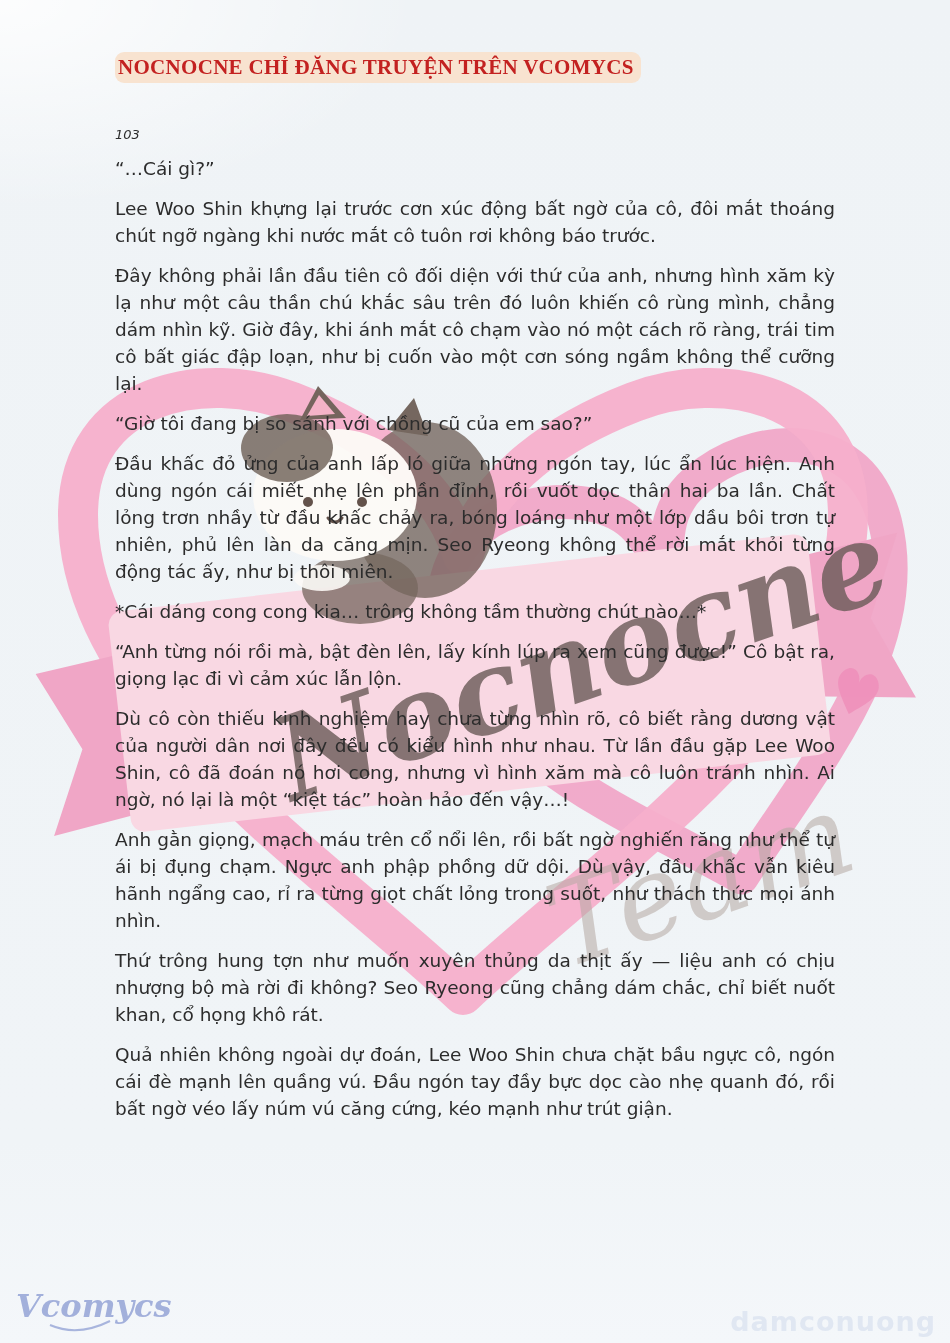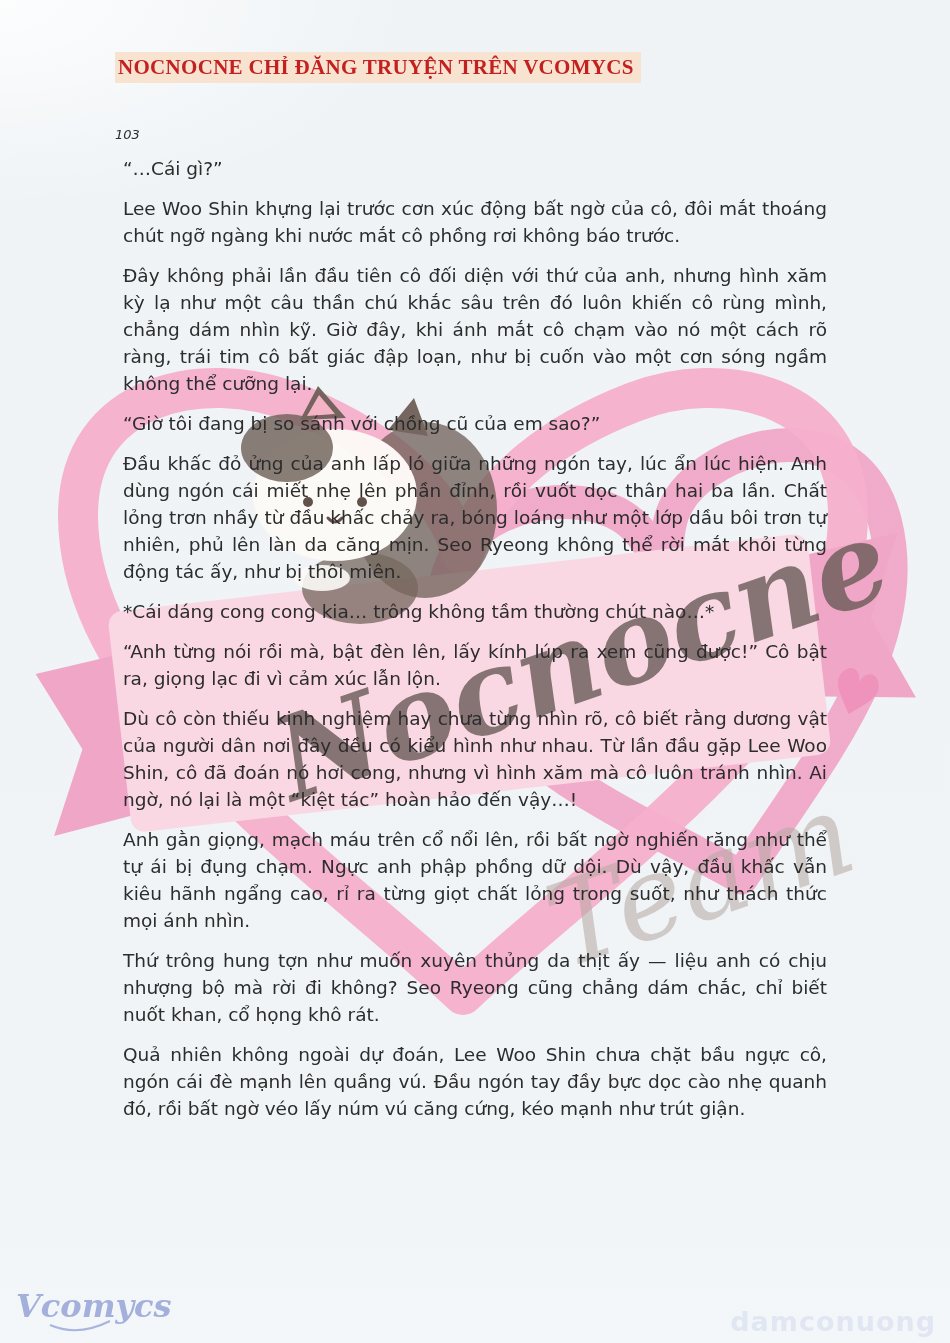--- a/index.html
+++ b/index.html
@@ -27,29 +27,30 @@
   .hdr{
     display:inline-block;
     font-family:"Liberation Serif",serif;
     font-weight:bold;
     font-size:21px;
     color:#c32120;
     background:#f8e3d0;
     padding:3px 7px 3px 3px;
     letter-spacing:.3px;
     white-space:nowrap;
+    border-radius:9px;
   }
   .pagenum{
     margin-top:44px;
     font-size:13px;
     color:#2d2d2d;
     font-style:italic;
   }
   .paras p{
-    margin:13px 8px;
+    margin:13px 0;
     font-size:18.5px;
     line-height:27px;
     color:#2c2c2c;
     text-align:justify;
   }
   .paras p:first-child{text-align:left;}
   .logo{
     position:absolute;left:10px;bottom:8px;z-index:2;
   }
   .credit{
@@ -99,21 +100,21 @@
     <g transform="translate(855 695) rotate(18)">
       <path d="M0 20 C-15 3 -27 -8 -17 -21 C-9 -30 0 -21 0 -12 C0 -21 9 -30 17 -21 C27 -8 15 3 0 20 Z" fill="#ee90ba" opacity="0.9"></path>
     </g>
   </svg>
 
   <div class="content">
     <span class="hdr">NOCNOCNE CHỈ ĐĂNG TRUYỆN TRÊN VCOMYCS</span>
     <div class="pagenum">103</div>
     <div class="paras">
         <p>“…Cái gì?”</p>
-        <p>Lee Woo Shin khựng lại trước cơn xúc động bất ngờ của cô, đôi mắt thoáng chút ngỡ ngàng khi nước mắt cô phồng rơi không báo trước.</p>
+        <p>Lee Woo Shin khựng lại trước cơn xúc động bất ngờ của cô, đôi mắt thoáng chút ngỡ ngàng khi nước mắt cô tuôn rơi không báo trước.</p>
         <p>Đây không phải lần đầu tiên cô đối diện với thứ của anh, nhưng hình xăm kỳ lạ như một câu thần chú khắc sâu trên đó luôn khiến cô rùng mình, chẳng dám nhìn kỹ. Giờ đây, khi ánh mắt cô chạm vào nó một cách rõ ràng, trái tim cô bất giác đập loạn, như bị cuốn vào một cơn sóng ngầm không thể cưỡng lại.</p>
         <p>“Giờ tôi đang bị so sánh với chồng cũ của em sao?”</p>
         <p>Đầu khấc đỏ ửng của anh lấp ló giữa những ngón tay, lúc ẩn lúc hiện. Anh dùng ngón cái miết nhẹ lên phần đỉnh, rồi vuốt dọc thân hai ba lần. Chất lỏng trơn nhầy từ đầu khấc chảy ra, bóng loáng như một lớp dầu bôi trơn tự nhiên, phủ lên làn da căng mịn. Seo Ryeong không thể rời mắt khỏi từng động tác ấy, như bị thôi miên.</p>
         <p>*Cái dáng cong cong kia… trông không tầm thường chút nào…*</p>
         <p>“Anh từng nói rồi mà, bật đèn lên, lấy kính lúp ra xem cũng được!” Cô bật ra, giọng lạc đi vì cảm xúc lẫn lộn.</p>
         <p>Dù cô còn thiếu kinh nghiệm hay chưa từng nhìn rõ, cô biết rằng dương vật của người dân nơi đây đều có kiểu hình như nhau. Từ lần đầu gặp Lee Woo Shin, cô đã đoán nó hơi cong, nhưng vì hình xăm mà cô luôn tránh nhìn. Ai ngờ, nó lại là một “kiệt tác” hoàn hảo đến vậy…!</p>
         <p>Anh gằn giọng, mạch máu trên cổ nổi lên, rồi bất ngờ nghiến răng như thể tự ái bị đụng chạm. Ngực anh phập phồng dữ dội. Dù vậy, đầu khấc vẫn kiêu hãnh ngẩng cao, rỉ ra từng giọt chất lỏng trong suốt, như thách thức mọi ánh nhìn.</p>
         <p>Thứ trông hung tợn như muốn xuyên thủng da thịt ấy — liệu anh có chịu nhượng bộ mà rời đi không? Seo Ryeong cũng chẳng dám chắc, chỉ biết nuốt khan, cổ họng khô rát.</p>
         <p>Quả nhiên không ngoài dự đoán, Lee Woo Shin chưa chặt bầu ngực cô, ngón cái đè mạnh lên quầng vú. Đầu ngón tay đầy bực dọc cào nhẹ quanh đó, rồi bất ngờ véo lấy núm vú căng cứng, kéo mạnh như trút giận.</p>
       </div>

